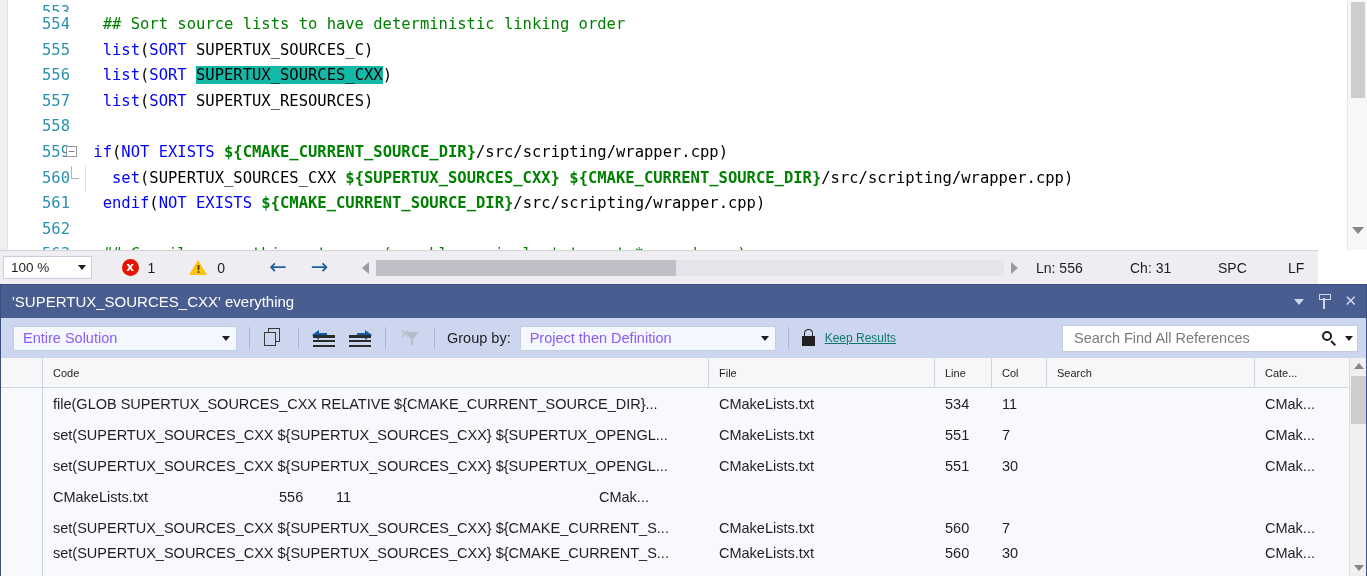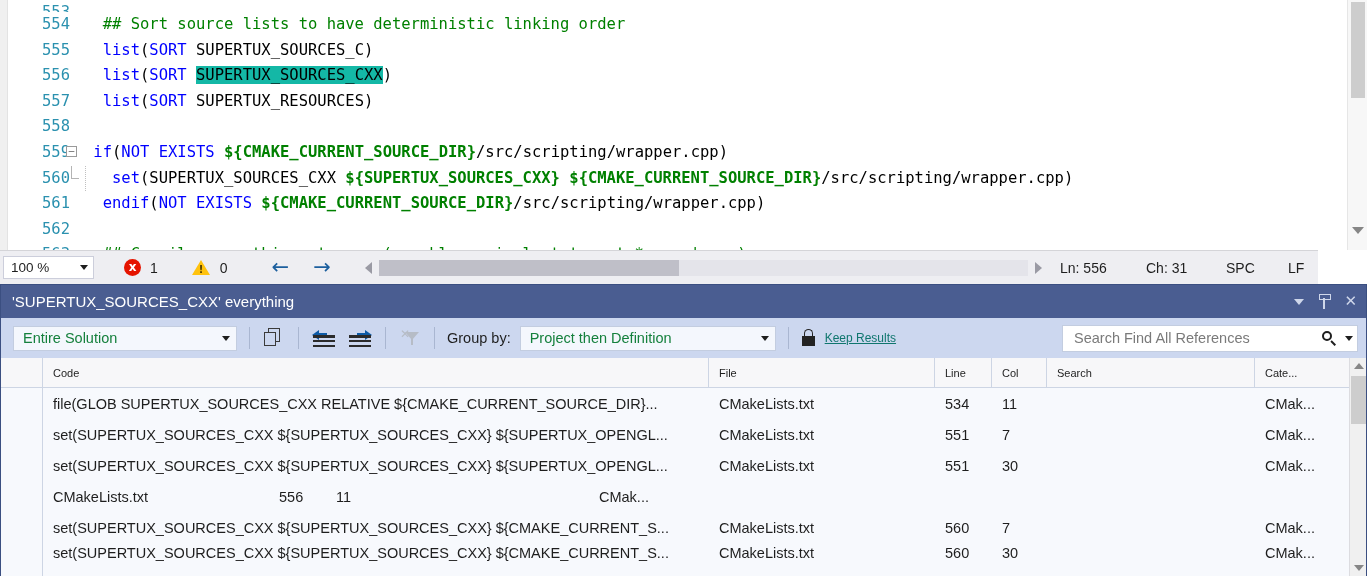--- a/index.html
+++ b/index.html
@@ -128,21 +128,21 @@
   .hs-right {
     border-top: 6px solid transparent; border-bottom: 6px solid transparent;
     border-left: 7px solid #9a9aa4;
   }
   .hs-track {
     flex: 1; height: 16px; margin: 0 7px; background: #e4e4ea; position: relative;
   }
   .hs-thumb {
     position: absolute; left: 0; top: 0; width: 300px; height: 16px; background: #bfbfc8;
   }
-  .status-right { display: flex; align-items: center; margin-left: 18px; gap: 0; }
+  .status-right { display: flex; align-items: center; margin-left: 18px; gap: 8px; }
   .status-item { font-size: 14px; color: #1e1e1e; }
   .si-ln { width: 86px; }
   .si-ch { width: 80px; }
   .si-spc { width: 62px; }
   .si-lf { width: 30px; }
 
   
   .panel {
     position: absolute; left: 0; top: 284px; width: 1367px; height: 292px;
     background: #eef1f8;
@@ -181,21 +181,21 @@
 
   .panel-toolbar {
     height: 40px; background: #ccd7ef;
     display: flex; align-items: center;
     padding: 0 8px;
   }
   .combo {
     height: 25px; background: #f4f7fd; border: 1px solid #c3cde0;
     display: flex; align-items: center; justify-content: space-between;
     padding: 0 6px 0 9px;
-    font-size: 14.5px; color: #15803d;
+    font-size: 14.5px; color: #8b5cf6;
   }
   .combo-entire { width: 224px; margin-left: 4px; }
   .combo-groupby { width: 256px; }
   .tb-sep { width: 1px; height: 22px; background: #a9b6d1; margin: 0 12px; }
   .tb-icon { width: 24px; height: 24px; position: relative; }
   .copy-icon .back {
     position: absolute; left: 6px; top: 2px; width: 12px; height: 14px;
     border: 1.6px solid #3a3a3a;
   }
   .copy-icon .front {

